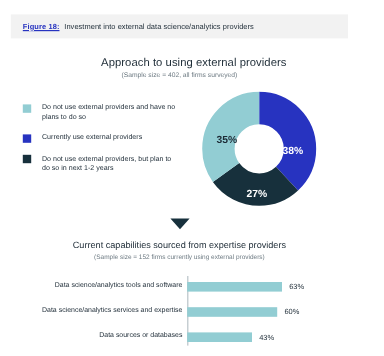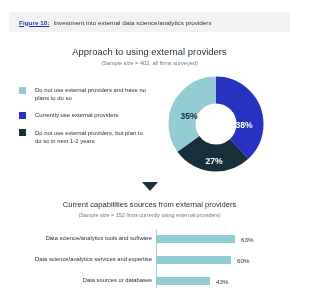--- a/index.html
+++ b/index.html
@@ -37,21 +37,21 @@
   .figure-caption {
     font-size: 6.2px;
     color: #1d2b36;
     margin-left: 4px;
     letter-spacing: 0.05px;
   }
 
   
   .sec1-title {
     position: absolute;
-    left: 0;
+    left: 12px;
     top: 46px;
     width: 299px;
     text-align: center;
     font-size: 9.4px;
     color: #1d2b36;
     letter-spacing: 0.05px;
   }
   .sec1-sub {
     position: absolute;
     left: 0;
@@ -221,21 +221,21 @@
       <circle cx="48" cy="48" r="34" fill="none" stroke="#92cdd3" stroke-width="27" stroke-dasharray="74.77 138.86" stroke-dashoffset="-138.86"></circle>
     </g>
     <text class="slice-label" x="76" y="52" fill="#ffffff" text-anchor="middle">38%</text>
     <text class="slice-label" x="46" y="88" fill="#ffffff" text-anchor="middle">27%</text>
     <text class="slice-label" x="21" y="43" fill="#1d2b36" text-anchor="middle">35%</text>
   </svg>
 </div>
 
 <div class="arrow"></div>
 
-<div class="sec2-title">Current capabilities sources from external providers</div>
+<div class="sec2-title">Current capabilities sourced from expertise providers</div>
 <div class="sec2-sub">(Sample size = 152 firms currently using external providers)</div>
 
 <div class="bars">
   <div class="axis-line"></div>
 
   <div class="bar-row" style="top:2px">
     <div class="bar-cat">Data science/analytics tools and software</div>
     <div class="bar-track">
       <div class="bar-fill" style="width:79px"></div>
       <div class="bar-val">63%</div>

